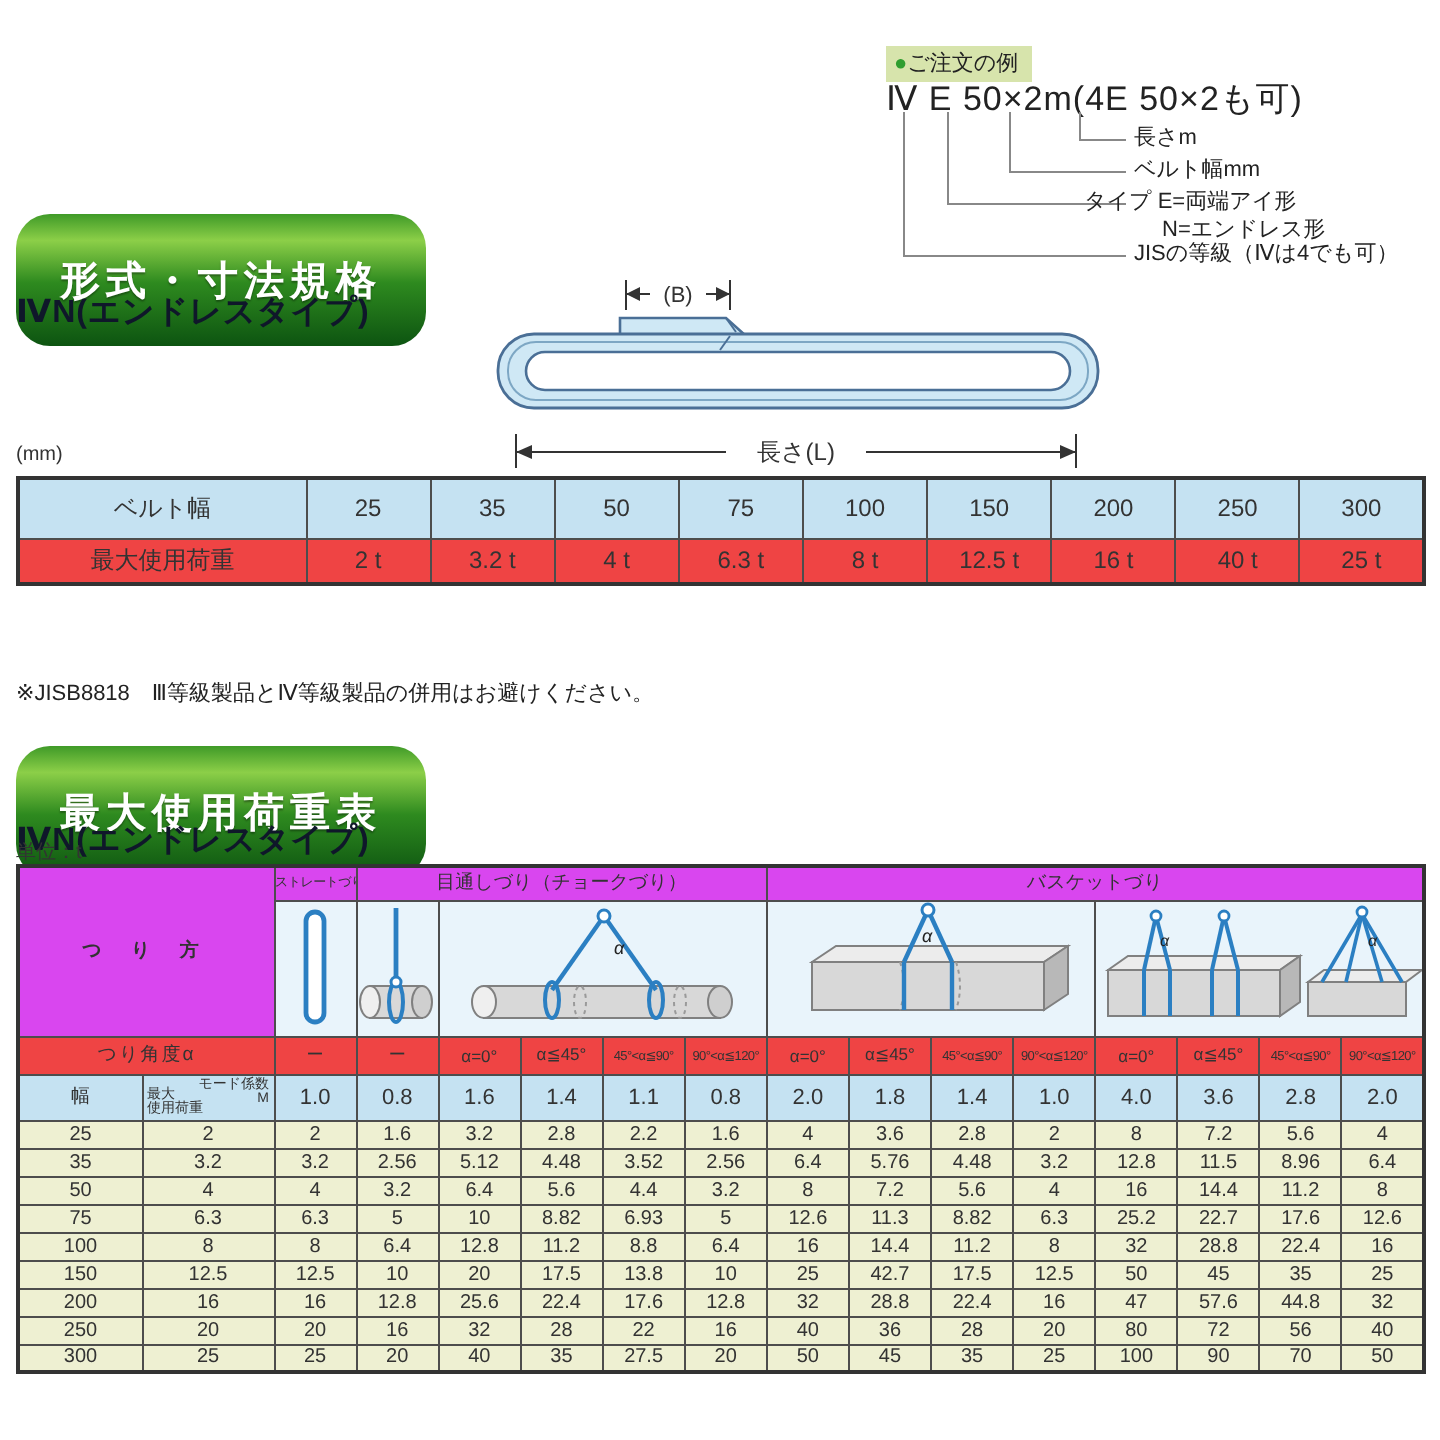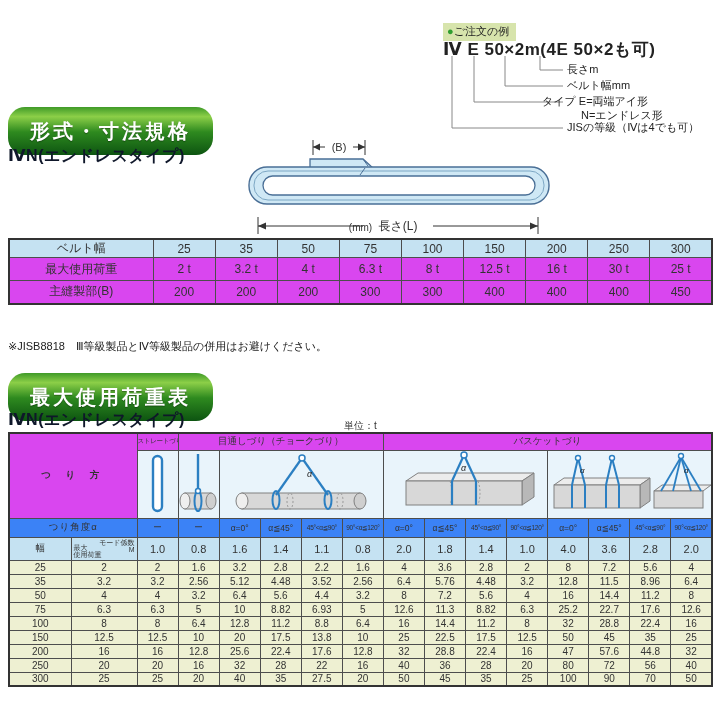--- a/index.html
+++ b/index.html
@@ -5,73 +5,73 @@
   html,body{margin:0;padding:0}
   body{
     width:720px;height:720px;position:relative;background:#fff;
     font-family:"Liberation Sans","DejaVu Sans",sans-serif;color:#333;
     -webkit-font-smoothing:antialiased;overflow:hidden;
   }
   .abs{position:absolute}
 
   
   .badge{
-    position:absolute;height:48px;border-radius:17px;
+    position:absolute;height:34px;border-radius:17px;
     background:linear-gradient(180deg,#3f9a28 0%,#8ccf48 20%,#2e8a1f 52%,#0d5411 100%);
     color:#fff;font-weight:bold;font-size:20px;letter-spacing:3px;
-    display:flex;align-items:center;justify-content:center;padding:0 22px;
+    display:flex;align-items:center;justify-content:center;padding:16px 22px;
     text-shadow:0 1px 1px rgba(0,0,0,.35);
   }
   .subtitle{position:absolute;font-size:16px;font-weight:bold;color:#0f172a;letter-spacing:.5px}
 
   
   .ord-head{position:absolute;left:443px;top:23px;background:#d7e4ac;font-size:11px;
             padding:1px 7px 2px 4px;color:#222;white-space:nowrap}
   .ord-head .dot{color:#2f9e2f;font-size:11px}
-  .ord-code{position:absolute;left:443px;top:38px;font-size:17px;font-weight:bold;color:#222;
+  .ord-code{position:absolute;left:443px;top:38px;font-size:17px;font-weight:normal;color:#222;
             letter-spacing:.5px;white-space:nowrap}
   .ord-label{position:absolute;font-size:11px;color:#222;white-space:nowrap;line-height:13px}
 
   
   table{border-collapse:collapse;table-layout:fixed;position:absolute;border:2px solid #333}
   td{border:1px solid #4d4d4d;text-align:center;vertical-align:middle;padding:0;
      overflow:hidden;white-space:nowrap}
 
   #t1{left:8px;top:238px;width:705px;font-size:12px}
   #t1 tr{height:23px}
-  #t1 tr.t1-head{height:18px}
+  #t1 tr.t1-head{height:30px}
   #t1 tr.t1-head td{background:#c5e2f2}
-  #t1 tbody td{background:#d946ef}
+  #t1 tbody td{background:#ef4444}
 
   #t2{left:8px;top:432px;width:705px}
   #t2 .r-grp{height:17px}
   #t2 .r-grp td{background:#d946ef;font-size:9.5px}
   #t2 .r-grp td.grp-straight{font-size:6.5px;letter-spacing:-.3px}
   #t2 .r-illus{height:68px}
   #t2 .r-illus td{background:#e9f4fb}
   #t2 .cell-method{background:#e2eff9;font-size:13px;letter-spacing:6px;font-weight:bold}
   #t2 .r-angle{height:19px}
-  #t2 .r-angle td{background:#3b82f6;font-size:8.5px}
+  #t2 .r-angle td{background:#ef4444;font-size:8.5px}
   #t2 .r-angle td.sm{font-size:6.5px;letter-spacing:-.3px}
   #t2 .r-angle td:first-child{font-size:9.5px;letter-spacing:1px}
   #t2 .r-mode{height:23px}
   #t2 .r-mode td{background:#c5e2f2;font-size:11px}
   #t2 .r-mode td:first-child{font-size:9.5px}
   #t2 tbody tr{height:14px}
   #t2 tbody td{background:#eef0d2;font-size:10px}
   td.sm{font-size:6.5px;letter-spacing:-.3px}
 
   
   .diag{position:relative;
     background-image:linear-gradient(to bottom right,transparent 48.8%,#4d4d4d 48.8%,#4d4d4d 51.2%,transparent 51.2%);
   }
   .diag .d-tr{position:absolute;top:1px;right:2px;font-size:7px;line-height:7.5px;text-align:right}
   .diag .d-bl{position:absolute;bottom:1px;left:2px;font-size:7px;line-height:7.5px;text-align:left}
 
-  .unit-right{position:absolute;left:8px;width:705px;text-align:center;font-size:10px;color:#333}
+  .unit-right{position:absolute;left:8px;width:705px;text-align:left;font-size:10px;color:#333}
   .note{position:absolute;left:8px;top:339px;font-size:11px;color:#222}
 
   svg{display:block}
   svg text{font-family:"Liberation Sans","DejaVu Sans",sans-serif}
 </style>
 </head>
 <body>
 
 <div class="ord-head"><span class="dot">●</span><span>ご注文の例</span></div>
 <div class="ord-code">Ⅳ E 50×2m(4E 50×2も可)</div>
@@ -141,34 +141,22 @@
   <tbody>
       <tr>
         <td>最大使用荷重</td>
         <td>2 t</td>
         <td>3.2 t</td>
         <td>4 t</td>
         <td>6.3 t</td>
         <td>8 t</td>
         <td>12.5 t</td>
         <td>16 t</td>
-        <td>30 t</td>
+        <td>40 t</td>
         <td>25 t</td>
-      </tr>
-      <tr>
-        <td>主縫製部(B)</td>
-        <td>200</td>
-        <td>200</td>
-        <td>200</td>
-        <td>300</td>
-        <td>300</td>
-        <td>400</td>
-        <td>400</td>
-        <td>400</td>
-        <td>450</td>
       </tr>
     </tbody>
 </table>
 
 <div class="note">※JISB8818　Ⅲ等級製品とⅣ等級製品の併用はお避けください。</div>
 
 <div class="badge" style="left:8px;top:373px">最大使用荷重表</div>
 <div class="subtitle" style="left:8px;top:410px">ⅣN(エンドレスタイプ)</div>
 <div class="unit-right" style="top:419px">単位：t</div>
 
@@ -403,21 +391,21 @@
       <tr>
         <td>150</td>
         <td>12.5</td>
         <td>12.5</td>
         <td>10</td>
         <td>20</td>
         <td>17.5</td>
         <td>13.8</td>
         <td>10</td>
         <td>25</td>
-        <td>22.5</td>
+        <td>42.7</td>
         <td>17.5</td>
         <td>12.5</td>
         <td>50</td>
         <td>45</td>
         <td>35</td>
         <td>25</td>
       </tr>
       <tr>
         <td>200</td>
         <td>16</td>

